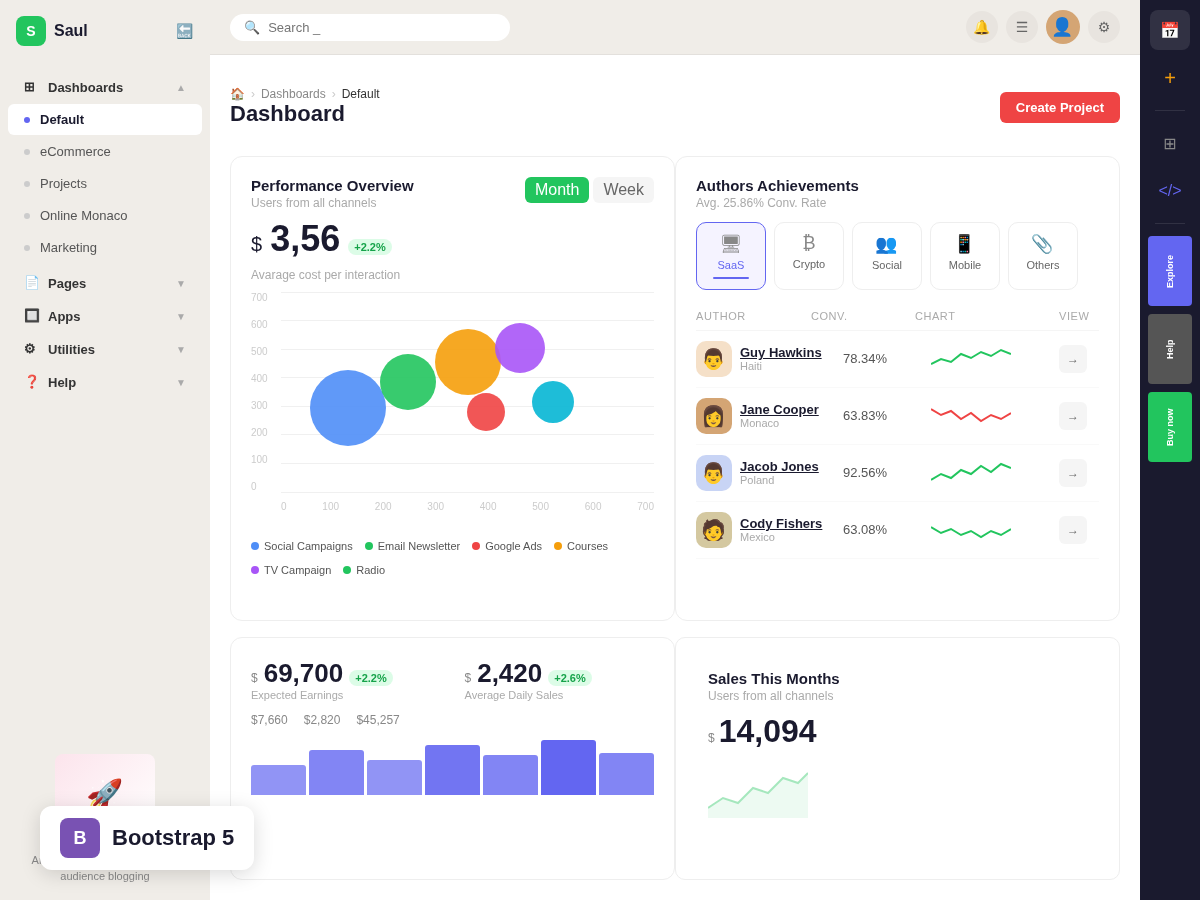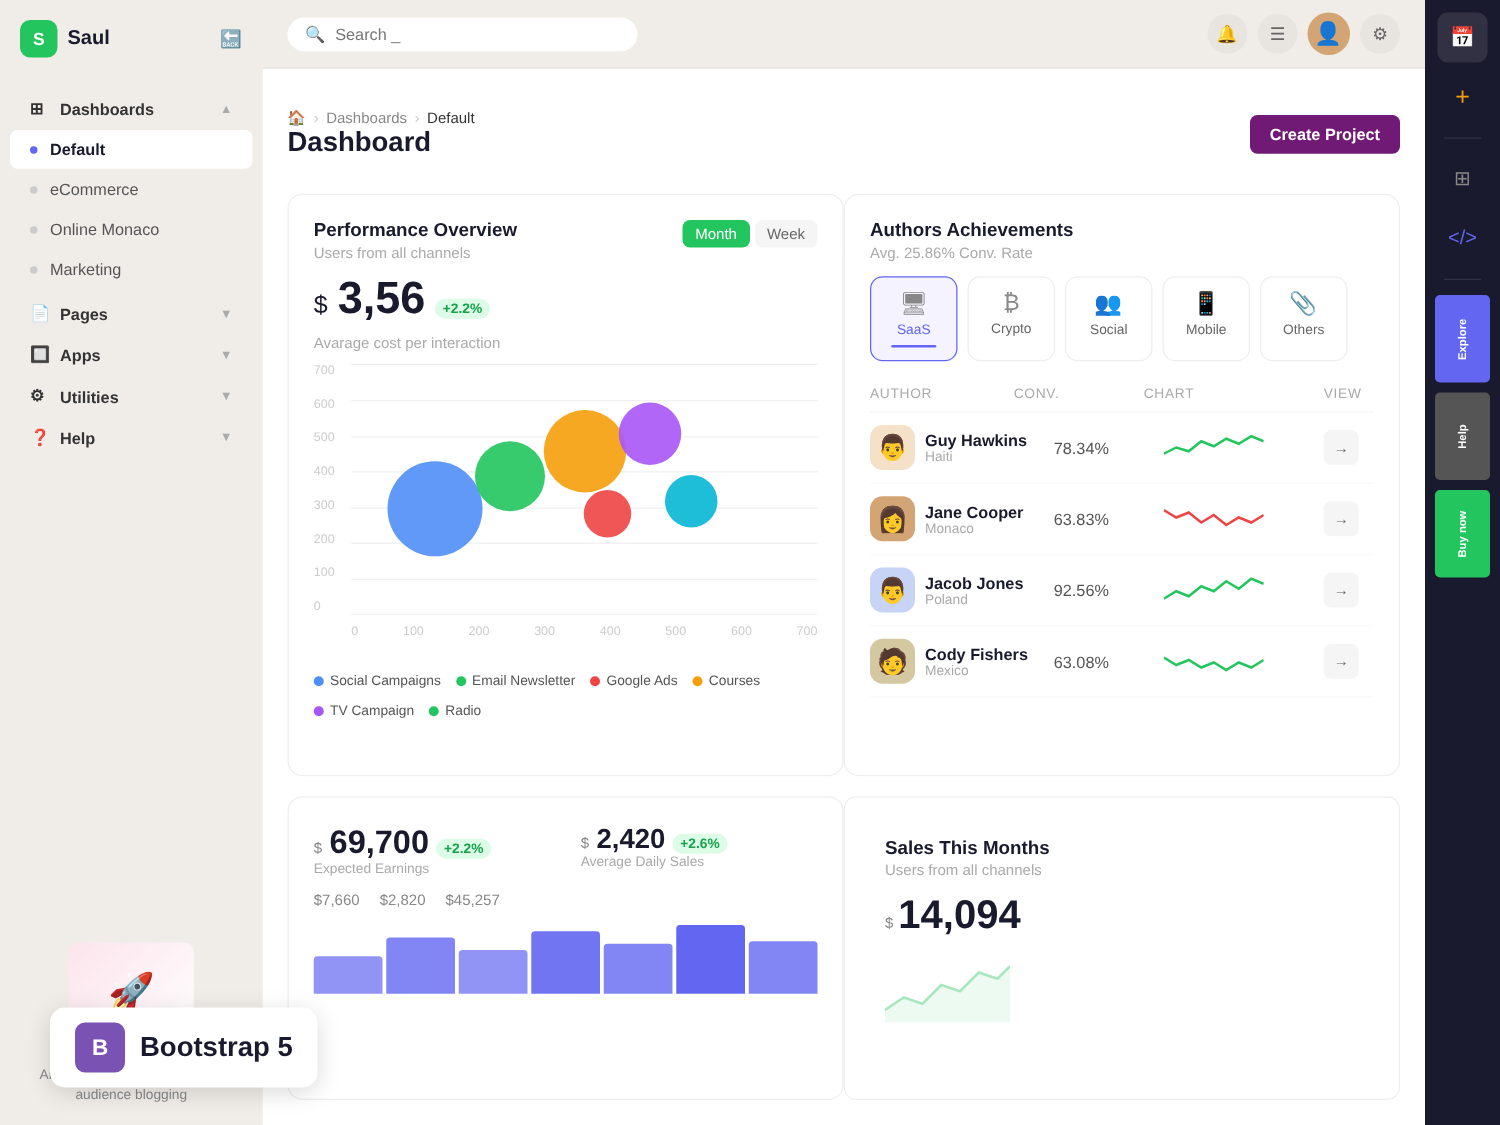--- a/index.html
+++ b/index.html
@@ -36,29 +36,29 @@
     .topbar-right { margin-left: auto; display: flex; align-items: center; gap: 8px; }
     .topbar-icon { width: 32px; height: 32px; border-radius: 50%; background: #e8e4df; display: flex; align-items: center; justify-content: center; cursor: pointer; font-size: 14px; color: #666; }
     .topbar-avatar { width: 34px; height: 34px; border-radius: 50%; background: #d4a574; overflow: hidden; display: flex; align-items: center; justify-content: center; font-size: 18px; }
 
     
     .content { flex: 1; overflow-y: auto; padding: 20px; background: white; margin: 0; display: grid; grid-template-columns: 1fr 1fr; gap: 0; }
     .breadcrumb { display: flex; align-items: center; gap: 6px; font-size: 12px; color: #888; }
     .breadcrumb-sep { color: #ccc; }
     .breadcrumb-current { color: #333; }
     .page-title { font-size: 22px; font-weight: 700; color: #1a1a2e; grid-column: 1 / -1; margin-bottom: 16px; }
-    .create-btn { background: #701a75; color: white; border: none; padding: 8px 16px; border-radius: 6px; font-size: 13px; font-weight: 600; cursor: pointer; }
+    .create-btn { background: #ef4444; color: white; border: none; padding: 8px 16px; border-radius: 6px; font-size: 13px; font-weight: 600; cursor: pointer; }
 
     
     .perf-card { grid-column: 1; border: 1px solid #eee; border-radius: 12px; padding: 20px; }
     .card-header { display: flex; align-items: flex-start; justify-content: space-between; margin-bottom: 8px; }
     .card-title { font-size: 15px; font-weight: 600; color: #1a1a2e; }
     .card-subtitle { font-size: 12px; color: #aaa; margin-top: 2px; }
     .toggle-group { display: flex; gap: 4px; }
-    .toggle-btn { padding: 4px 10px; border-radius: 6px; font-size: 12px; border: none; cursor: pointer; }
+    .toggle-btn { padding: 4px 10px; border-radius: 6px; font-size: 16px; border: none; cursor: pointer; }
     .toggle-btn.active { background: #22c55e; color: white; }
     .toggle-btn.inactive { background: #f5f5f5; color: #666; }
 
     .metric-value { display: flex; align-items: baseline; gap: 8px; margin: 8px 0; }
     .metric-dollar { font-size: 20px; color: #1a1a2e; font-weight: 300; vertical-align: super; }
     .metric-number { font-size: 36px; font-weight: 700; color: #1a1a2e; }
     .badge-up { background: #dcfce7; color: #16a34a; padding: 2px 6px; border-radius: 10px; font-size: 11px; font-weight: 600; }
     .metric-label { font-size: 12px; color: #aaa; }
 
     
@@ -81,21 +81,21 @@
     .cat-tab-icon { font-size: 18px; margin-bottom: 4px; color: #888; }
     .cat-tab-label { font-size: 11px; color: #666; font-weight: 500; }
     .cat-tab.active .cat-tab-label { color: #6366f1; }
     .cat-tab-underline { width: 100%; height: 2px; background: #6366f1; margin-top: 6px; border-radius: 1px; }
 
     .authors-table { width: 100%; }
     .authors-table-header { display: grid; grid-template-columns: 1fr 80px 120px 40px; gap: 24px; padding: 8px 0; font-size: 11px; color: #aaa; text-transform: uppercase; letter-spacing: 0.05em; border-bottom: 1px solid #f5f5f5; }
     .author-row { display: grid; grid-template-columns: 1fr 80px 120px 40px; gap: 8px; padding: 10px 0; align-items: center; border-bottom: 1px solid #f9f9f9; }
     .author-info { display: flex; align-items: center; gap: 8px; }
     .author-avatar { width: 36px; height: 36px; border-radius: 10px; overflow: hidden; display: flex; align-items: center; justify-content: center; font-size: 20px; flex-shrink: 0; }
-    .author-name { font-size: 13px; font-weight: 600; color: #1a1a2e; }
+    .author-name { font-size: 13px; font-weight: 600; color: #1a1a2e; text-decoration: underline; }
     .author-country { font-size: 11px; color: #aaa; }
     .conv-rate { font-size: 13px; color: #555; }
     .sparkline { height: 30px; display: flex; align-items: center; }
     .view-btn { width: 28px; height: 28px; background: #f5f5f5; border-radius: 6px; display: flex; align-items: center; justify-content: center; font-size: 12px; cursor: pointer; color: #666; border: none; }
 
     
     .bottom-left { grid-column: 1; border: 1px solid #eee; border-radius: 12px; padding: 20px; margin-top: 16px; }
     .bottom-right { grid-column: 2; border: 1px solid #eee; border-radius: 10px; padding: 32px; margin-top: 16px; position: relative; overflow: hidden; }
 
     .stats-row { display: flex; gap: 24px; margin-bottom: 12px; }
@@ -134,20 +134,24 @@
       <span>Dashboards</span>
       <span class="nav-arrow">▲</span>
     </div>
     <div class="nav-item active">
       <span class="nav-dot active-dot"></span>
       <span>Default</span>
     </div>
     <div class="nav-item">
       <span class="nav-dot"></span>
       <span>eCommerce</span>
+    </div>
+    <div class="nav-item">
+      <span class="nav-dot"></span>
+      <span>Projects</span>
     </div>
     <div class="nav-item">
       <span class="nav-dot"></span>
       <span>Online Monaco</span>
     </div>
     <div class="nav-item">
       <span class="nav-dot"></span>
       <span>Marketing</span>
     </div>
     <div class="nav-section-header" style="margin-top:4px;">
@@ -411,21 +415,21 @@
           <div style="display:flex;align-items:baseline;gap:6px;">
             <span style="font-size:12px;color:#888;vertical-align:super;">$</span>
             <span style="font-size:26px;font-weight:700;color:#1a1a2e;">69,700</span>
             <span class="badge-up">+2.2%</span>
           </div>
           <div style="font-size:11px;color:#aaa;">Expected Earnings</div>
         </div>
         <div class="stat-item">
           <div style="display:flex;align-items:baseline;gap:6px;">
             <span style="font-size:12px;color:#888;vertical-align:super;">$</span>
-            <span style="font-size:22px;font-weight:700;color:#1a1a2e;">2,420</span>
+            <span style="font-size:26px;font-weight:700;color:#1a1a2e;">2,420</span>
             <span class="badge-up">+2.6%</span>
           </div>
           <div style="font-size:11px;color:#aaa;">Average Daily Sales</div>
         </div>
       </div>
 
       <div style="display:flex;gap:16px;margin-top:8px;">
         <div style="font-size:12px;color:#888;">$7,660</div>
         <div style="font-size:12px;color:#888;">$2,820</div>
         <div style="font-size:12px;color:#888;">$45,257</div>

